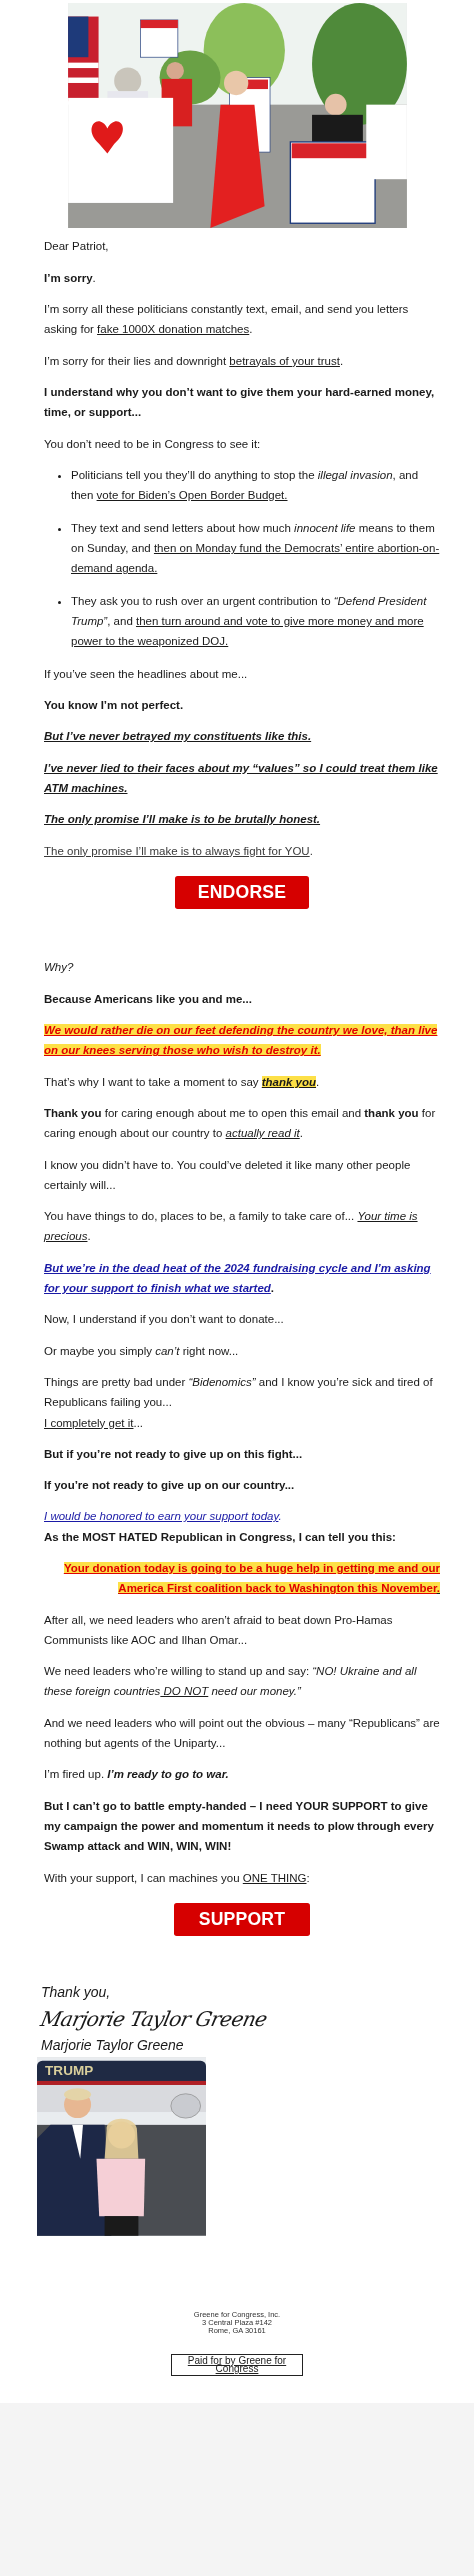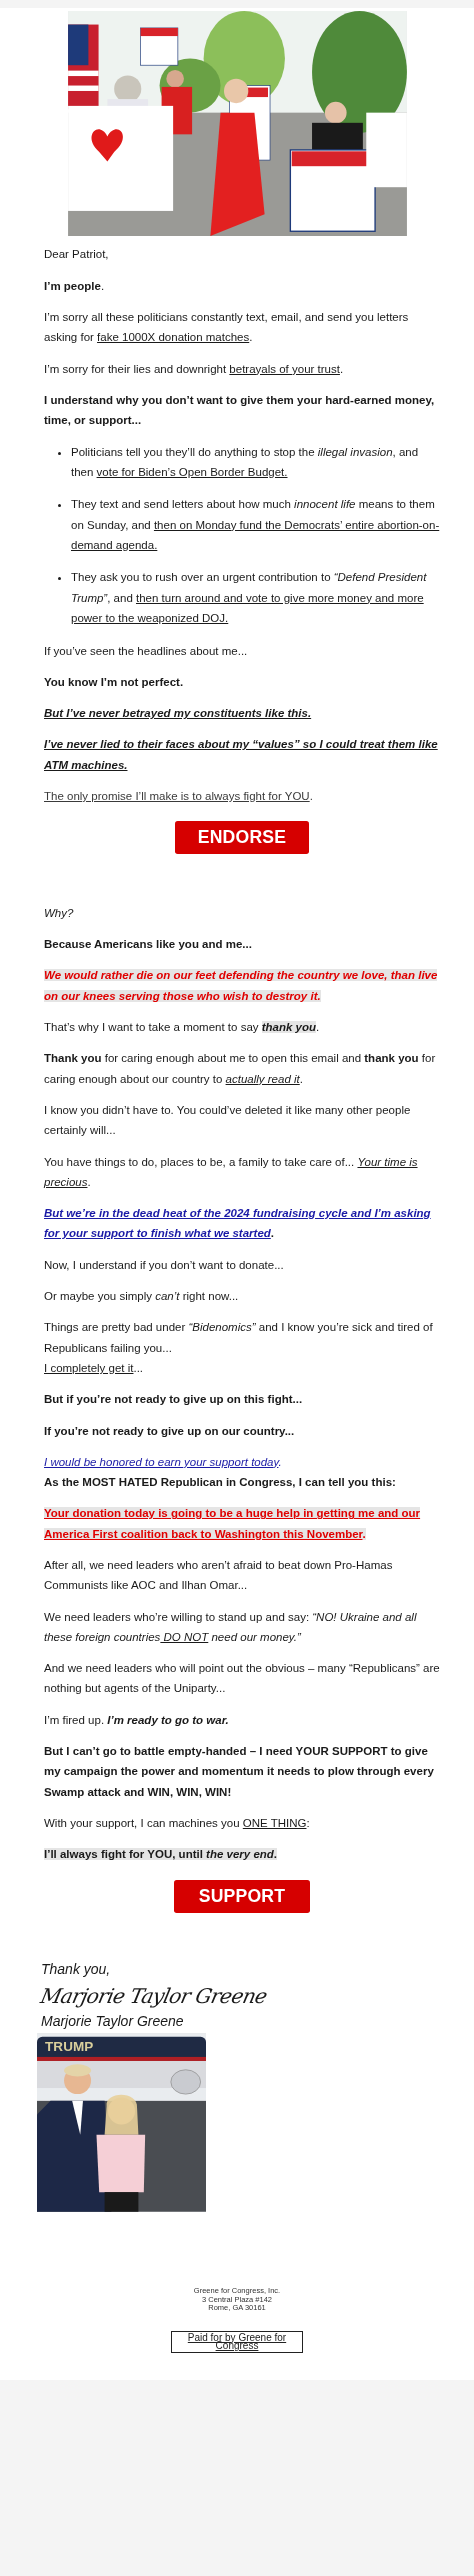--- a/index.html
+++ b/index.html
@@ -6,21 +6,20 @@
   body {
     width: 474px;
     background: #f4f4f4;
     font-family: "Liberation Sans", sans-serif;
     color: #1a1a1a;
   }
   .email {
     background: #ffffff;
     width: 474px;
     padding-bottom: 27px;
-    margin-top: 8px;
   }
   .hero {
     display: block;
     margin: 0 auto;
     padding-top: 3.4px;
     width: 339px;
   }
   .photo {
     position: relative;
     overflow: hidden;
@@ -33,24 +32,24 @@
     line-height: 20.3px;
   }
   .content p { margin: 0 0 11px 0; }
   .content p.first { margin-top: 8.1px; }
   .content ul { margin: 0 0 9.5px 0; padding-left: 27px; }
   .content ul li { margin: 0 0 12.2px 0; padding-left: 0; }
   .u { text-decoration: underline; }
   .b { font-weight: bold; }
   .i { font-style: italic; }
   .grey { color: #3a3a3a; }
-  .hl { background: #e5e5e5; }
+  .hl { background: #fde047; text-decoration: underline; }
   .red { color: #e00000; }
   .blue { color: #1a1aa6; }
-  .center { text-align: left; }
+  .center { text-align: right; }
   .btn-wrap { text-align: center; margin: 15px 0 20.3px 0; }
   .btn {
     display: inline-block;
     background: #d60000;
     color: #ffffff;
     font-weight: bold;
     font-size: 17.6px;
     line-height: 33px;
     height: 33px;
     padding: 0 6.8px;
@@ -124,40 +123,42 @@
         <rect x="328" y="205" width="125" height="120" fill="#ffffff" stroke="#1e3a7a" stroke-width="2"></rect>
         <rect x="330" y="207" width="121" height="22" fill="#d8232a"></rect>
         <rect x="440" y="150" width="60" height="110" fill="#ffffff"></rect>
       </svg>
     </div>
   </div>
 
   <div class="content">
     <p class="first">Dear Patriot,</p>
 
-    <p><span class="b">I’m people</span><span>.</span></p>
+    <p><span class="b">I’m sorry</span><span>.</span></p>
 
     <p><span>I’m sorry all these politicians constantly text, email, and send you letters asking for </span><a class="u" style="color:inherit">fake 1000X donation matches</a><span>.</span></p>
 
 
     <p><span>I’m sorry for their lies and downright </span><a class="u" style="color:inherit">betrayals of your trust</a><span>.</span></p>
 
     <p class="b">I understand why you don’t want to give them your hard-earned money, time, or support...</p>
 
+    <p>You don’t need to be in Congress to see it:</p>
 
     <ul>
       <li><span>Politicians tell you they’ll do anything to stop the </span><span class="i">illegal invasion</span><span>, and then </span><a class="u" style="color:inherit">vote for Biden’s Open Border Budget.</a></li>
       <li><span>They text and send letters about how much </span><span class="i">innocent life</span><span> means to them on Sunday, and </span><a class="u" style="color:inherit">then on Monday fund the Democrats’ entire abortion-on-demand agenda.</a></li>
       <li><span>They ask you to rush over an urgent contribution to </span><span class="i">“Defend President Trump”</span><span>, and </span><a class="u" style="color:inherit">then turn around and vote to give more money and more power to the weaponized DOJ.</a></li>
     </ul>
 
     <p>If you’ve seen the headlines about me...</p>
     <p class="b">You know I’m not perfect.</p>
     <p><a class="b i u" style="color:inherit">But I’ve never betrayed my constituents like this.</a></p>
     <p><a class="b i u" style="color:inherit">I’ve never lied to their faces about my “values” so I could treat them like ATM machines.</a></p>
+    <p><a class="b i u" style="color:inherit">The only promise I’ll make is to be brutally honest.</a></p>
     <p class="grey"><a class="u" style="color:inherit">The only promise I’ll make is to always fight for YOU</a><span>.</span></p>
 
     <div class="btn-wrap">
       <a class="btn endorse">ENDORSE MTG</a>
     </div>
 
     <p class="i">Why?</p>
     <p class="b">Because Americans like you and me...</p>
     <p><span class="b i red hl">We would rather die on our feet defending the country we love, than live on our knees serving those who wish to destroy it.</span></p>
     <p><span>That’s why I want to take a moment to say </span><span class="b i hl">thank you</span><span>.</span></p>
@@ -173,21 +174,20 @@
     <p class="b">If you’re not ready to give up on our country...</p>
     <p style="margin-bottom:0"><a class="i u blue">I would be honored to earn your support today</a><span class="i blue">.</span></p>
     <p class="b">As the MOST HATED Republican in Congress, I can tell you this:</p>
     <p class="center"><span class="hl"><a class="b u red">Your donation today is going to be a huge help in getting me and our America First coalition back to Washington this November</a><span class="b red">.</span></span></p>
     <p>After all, we need leaders who aren’t afraid to beat down Pro-Hamas Communists like AOC and Ilhan Omar...</p>
     <p><span>We need leaders who’re willing to stand up and say: </span><span class="i">“NO! Ukraine and all these foreign countries</span><a class="i u" style="color:inherit"> DO NOT</a><span class="i"> need our money.”</span></p>
     <p>And we need leaders who will point out the obvious – many “Republicans” are nothing but agents of the Uniparty...</p>
     <p><span>I’m fired up. </span><span class="b i">I’m ready to go to war.</span></p>
     <p class="b">But I can’t go to battle empty-handed – I need YOUR SUPPORT to give my campaign the power and momentum it needs to plow through every Swamp attack and WIN, WIN, WIN!</p>
     <p><span>With your support, I can machines you </span><a class="u" style="color:inherit">ONE THING</a><span>:</span></p>
-    <p class="center"><span class="hl b"><span>I’ll always fight for YOU, until </span><span class="i">the very end</span><span>.</span></span></p>
 
     <div class="btn-wrap">
       <a class="btn support">SUPPORT NOW</a>
     </div>
   </div>
 
   <div class="signoff">Thank you,</div>
   <div class="sig">Marjorie Taylor Greene</div>
   <div class="signoff">Marjorie Taylor Greene</div>
 

